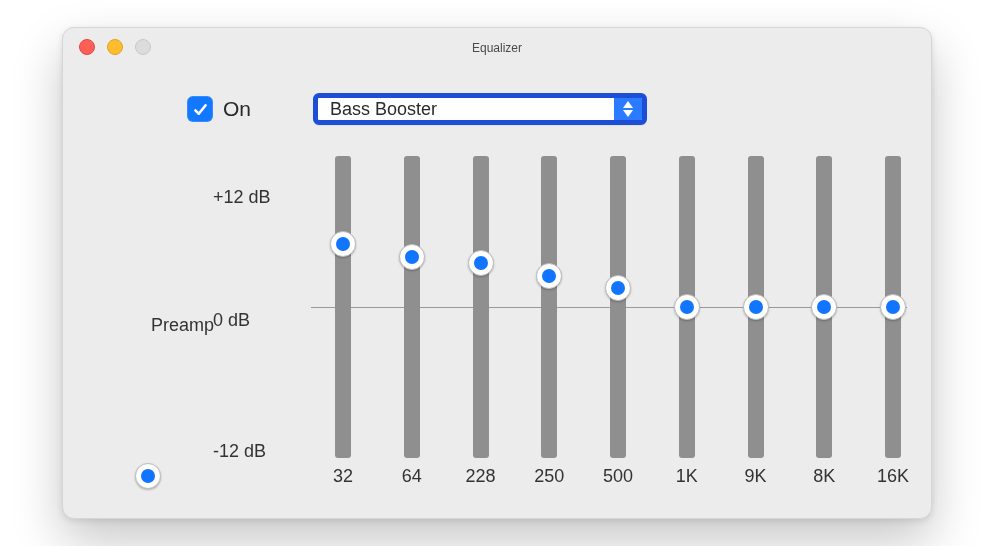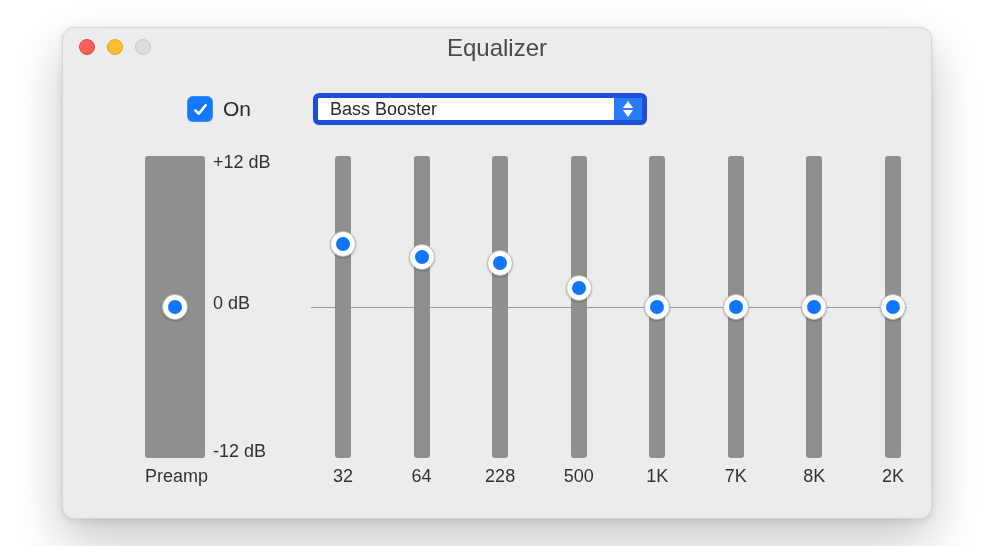--- a/index.html
+++ b/index.html
@@ -28,21 +28,21 @@
   
   .titlebar {
     position: relative;
     height: 40px;
     display: flex;
     align-items: center;
     justify-content: center;
     border-bottom: 0px solid transparent;
   }
   .titlebar .title {
-    font-size: 24px;
+    font-size: 12px;
     color: #4a4a4a;
     font-weight: 400;
   }
   .traffic {
     position: absolute;
     left: 16px; top: 11px;
     display: flex; gap: 12px;
   }
   .traffic .dot {
     width: 16px; height: 16px; border-radius: 50%;
@@ -115,29 +115,29 @@
     position: absolute;
     left: 90px;
     top: 0; bottom: 36px;
     width: 80px;
     display: flex; flex-direction: column;
     justify-content: space-between;
     align-items: flex-start;
     font-size: 18px;
     color: #333;
   }
-  .db-col > span { transform: translateY(-4px); }
+  .db-col > span { transform: translateY(-4px); margin-top: 35px; }
   .db-col > span:last-child { transform: translateY(4px); }
 
   .preamp-col {
     position: absolute;
     left: 22px;
     top: 0; bottom: 0;
     width: 60px;
-    display: flex; flex-direction: column; align-items: flex-start;
+    display: flex; align-items: center;
   }
   .bands {
     position: absolute;
     left: 188px; right: 0;
     top: 0; bottom: 0;
     display: flex;
     justify-content: space-between;
   }
   .band {
     width: 40px;
@@ -260,50 +260,57 @@
         <div class="band">
           <div class="track-wrap">
             <div class="track"></div>
             <div class="knob" style="top: 106.958px;"></div>
           </div>
           <div class="label-row">228</div>
         </div>
         <div class="band">
           <div class="track-wrap">
             <div class="track"></div>
+            <div class="knob" style="top: 119.542px;"></div>
+          </div>
+          <div class="label-row">250</div>
+        </div>
+        <div class="band">
+          <div class="track-wrap">
+            <div class="track"></div>
             <div class="knob" style="top: 132.125px;"></div>
           </div>
           <div class="label-row">500</div>
         </div>
         <div class="band">
           <div class="track-wrap">
             <div class="track"></div>
             <div class="knob" style="top: 151px;"></div>
           </div>
           <div class="label-row">1K</div>
         </div>
         <div class="band">
           <div class="track-wrap">
             <div class="track"></div>
             <div class="knob" style="top: 151px;"></div>
           </div>
-          <div class="label-row">7K</div>
+          <div class="label-row">9K</div>
         </div>
         <div class="band">
           <div class="track-wrap">
             <div class="track"></div>
             <div class="knob" style="top: 151px;"></div>
           </div>
           <div class="label-row">8K</div>
         </div>
         <div class="band">
           <div class="track-wrap">
             <div class="track"></div>
             <div class="knob" style="top: 151px;"></div>
           </div>
-          <div class="label-row">2K</div>
+          <div class="label-row">16K</div>
         </div>
       </div>
 
     </div>
 
   </div>
 </div>
 
 </body></html>

